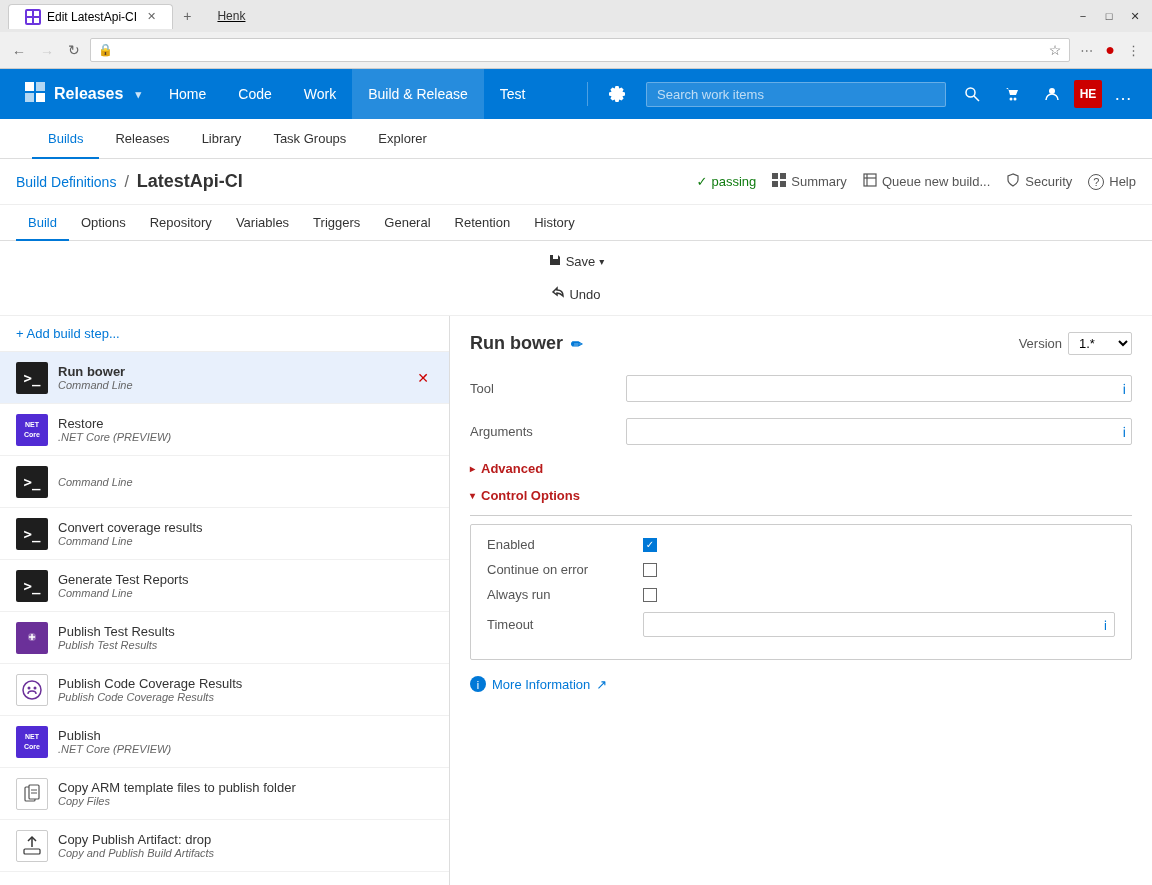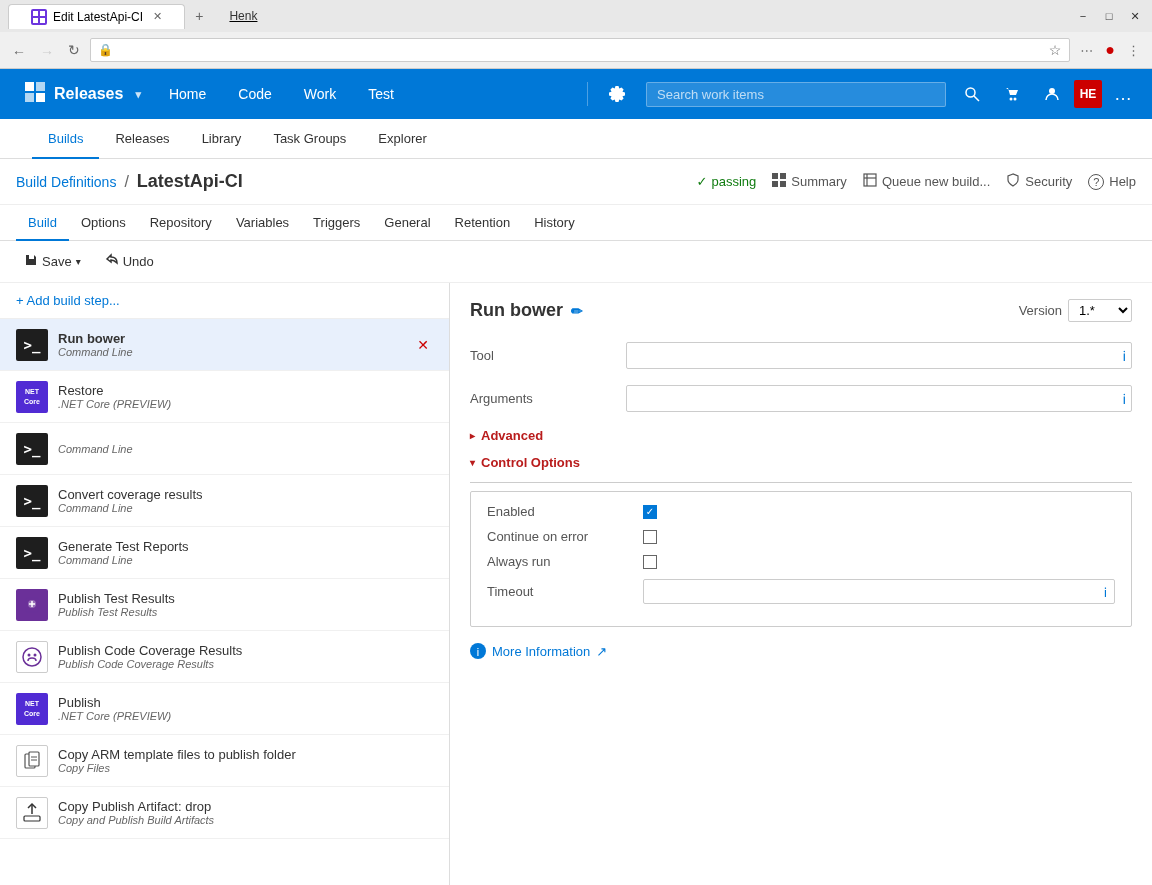--- a/index.html
+++ b/index.html
@@ -2,21 +2,21 @@
 <html><head>
   <meta charset="utf-8">
   <style>
     * { box-sizing: border-box; margin: 0; padding: 0; }
     body { font-family: 'Segoe UI', Arial, sans-serif; font-size: 13px; background: #fff; overflow: hidden; }
 
     
     .browser-chrome { background: #f0f0f0; border-bottom: 1px solid #ccc; }
     .browser-titlebar { display: flex; align-items: center; justify-content: space-between; padding: 4px 8px; background: #e8e8e8; height: 32px; }
     .browser-tabs { display: flex; align-items: center; gap: 2px; }
-    .browser-tab { display: flex; align-items: center; gap: 6px; background: #fff; border: 1px solid #ccc; border-bottom: none; padding: 4px 22px; font-size: 12px; border-radius: 4px 4px 0 0; }
+    .browser-tab { display: flex; align-items: center; gap: 6px; background: #fff; border: 1px solid #ccc; border-bottom: none; padding: 4px 16px; font-size: 12px; border-radius: 4px 4px 0 0; }
     .browser-tab .tab-favicon { width: 16px; height: 16px; background: #6c35de; border-radius: 2px; display: flex; align-items: center; justify-content: center; color: white; font-size: 9px; font-weight: bold; }
     .browser-tab .tab-close { margin-left: 4px; color: #666; cursor: pointer; font-size: 11px; }
     .browser-newtab { padding: 4px 8px; font-size: 14px; color: #666; cursor: pointer; }
     .window-controls { display: flex; gap: 8px; align-items: center; }
     .window-btn { width: 18px; height: 18px; display: flex; align-items: center; justify-content: center; cursor: pointer; color: #333; font-size: 11px; background: none; border: none; }
 
     .browser-addressbar { display: flex; align-items: center; padding: 4px 8px; gap: 6px; background: #f0f0f0; height: 36px; }
     .nav-btn { background: none; border: none; cursor: pointer; color: #666; font-size: 14px; padding: 2px 4px; }
     .nav-btn:disabled { color: #ccc; cursor: default; }
     .address-box { flex: 1; display: flex; align-items: center; background: #fff; border: 1px solid #ccc; border-radius: 2px; padding: 3px 8px; gap: 6px; }
@@ -53,21 +53,21 @@
     .header-actions { margin-left: auto; display: flex; align-items: center; gap: 16px; }
     .header-action { display: flex; align-items: center; gap: 5px; cursor: pointer; color: #555; font-size: 13px; }
     .passing-badge { display: flex; align-items: center; gap: 4px; color: #107c10; font-size: 13px; }
 
     
     .build-tabs { background: #fff; border-bottom: 1px solid #ddd; padding: 0 16px; display: flex; align-items: center; height: 36px; }
     .build-tab { padding: 0 12px; height: 36px; display: flex; align-items: center; cursor: pointer; font-size: 13px; color: #333; border-bottom: 2px solid transparent; margin-bottom: -1px; }
     .build-tab.active { color: #0078d7; border-bottom-color: #0078d7; }
 
     
-    .toolbar { padding: 8px 16px; display: flex; align-items: center; gap: 8px; border-bottom: 1px solid #eee; background: #fff; }
+    .toolbar { padding: 8px 16px; display: flex; align-items: center; gap: 8px; border-bottom: 1px solid #eee; background: #fff; flex-direction: column; }
     .toolbar-btn { display: flex; align-items: center; gap: 4px; padding: 4px 8px; cursor: pointer; color: #333; font-size: 13px; background: none; border: none; }
     .toolbar-btn .chevron { font-size: 10px; }
 
     
     .main-content { display: flex; height: calc(885px - 50px - 40px - 50px - 36px - 40px - 36px); overflow: hidden; }
 
     
     .steps-panel { width: 450px; border-right: 1px solid #ddd; overflow-y: auto; background: #fff; }
     .add-step-btn { display: flex; align-items: center; gap: 6px; padding: 10px 16px; cursor: pointer; color: #0078d7; font-size: 13px; border-bottom: 1px solid #eee; }
     .step-item { display: flex; align-items: center; padding: 8px 16px; cursor: pointer; border-bottom: 1px solid #f0f0f0; gap: 10px; min-height: 52px; }
@@ -181,20 +181,21 @@
         <rect x="12" y="12" width="9" height="9" fill="white"></rect>
       </svg>
     </span>
     <span>Releases</span>
     <span class="app-logo-chevron">▾</span>
   </div>
   <nav class="nav-menu">
     <a class="nav-item">Home</a>
     <a class="nav-item">Code</a>
     <a class="nav-item">Work</a>
+    <a class="nav-item active">Build &amp; Release</a>
     <a class="nav-item">Test</a>
   </nav>
   <div class="nav-separator"></div>
   <div class="nav-gear">
     <svg width="18" height="18" viewBox="0 0 18 18" fill="white">
         <path d="M9 5.5A3.5 3.5 0 1 1 9 12.5A3.5 3.5 0 0 1 9 5.5M9 7A2 2 0 1 0 9 11A2 2 0 0 0 9 7M7.5 1H10.5L11.3 3.5L13.5 2.4L15.6 4.5L14.5 6.7L17 7.5V10.5L14.5 11.3L15.6 13.5L13.5 15.6L11.3 14.5L10.5 17H7.5L6.7 14.5L4.5 15.6L2.4 13.5L3.5 11.3L1 10.5V7.5L3.5 6.7L2.4 4.5L4.5 2.4L6.7 3.5Z"></path>
       </svg>
   </div>
   <input class="search-box" type="text" placeholder="Search work items" style="">
   <div class="nav-icons">

